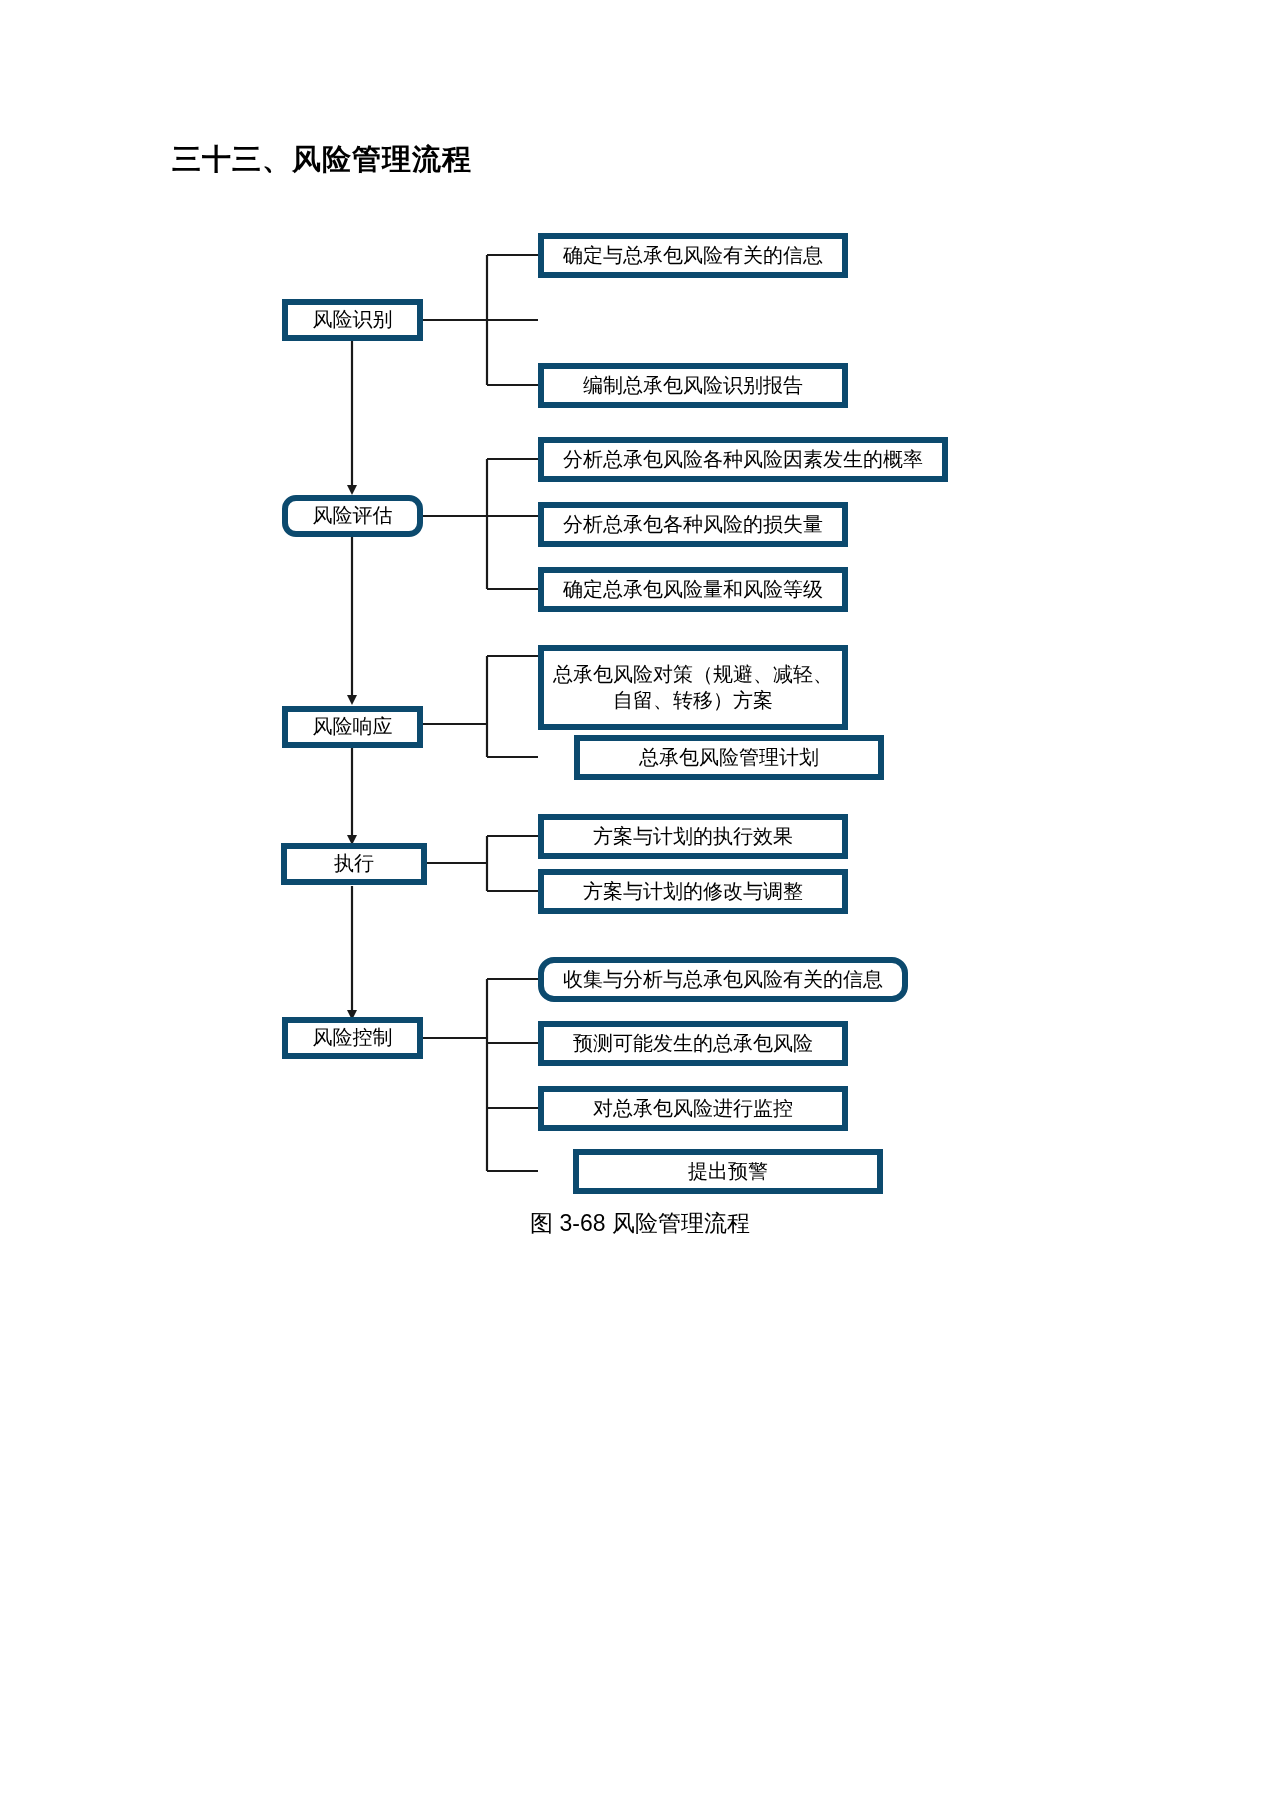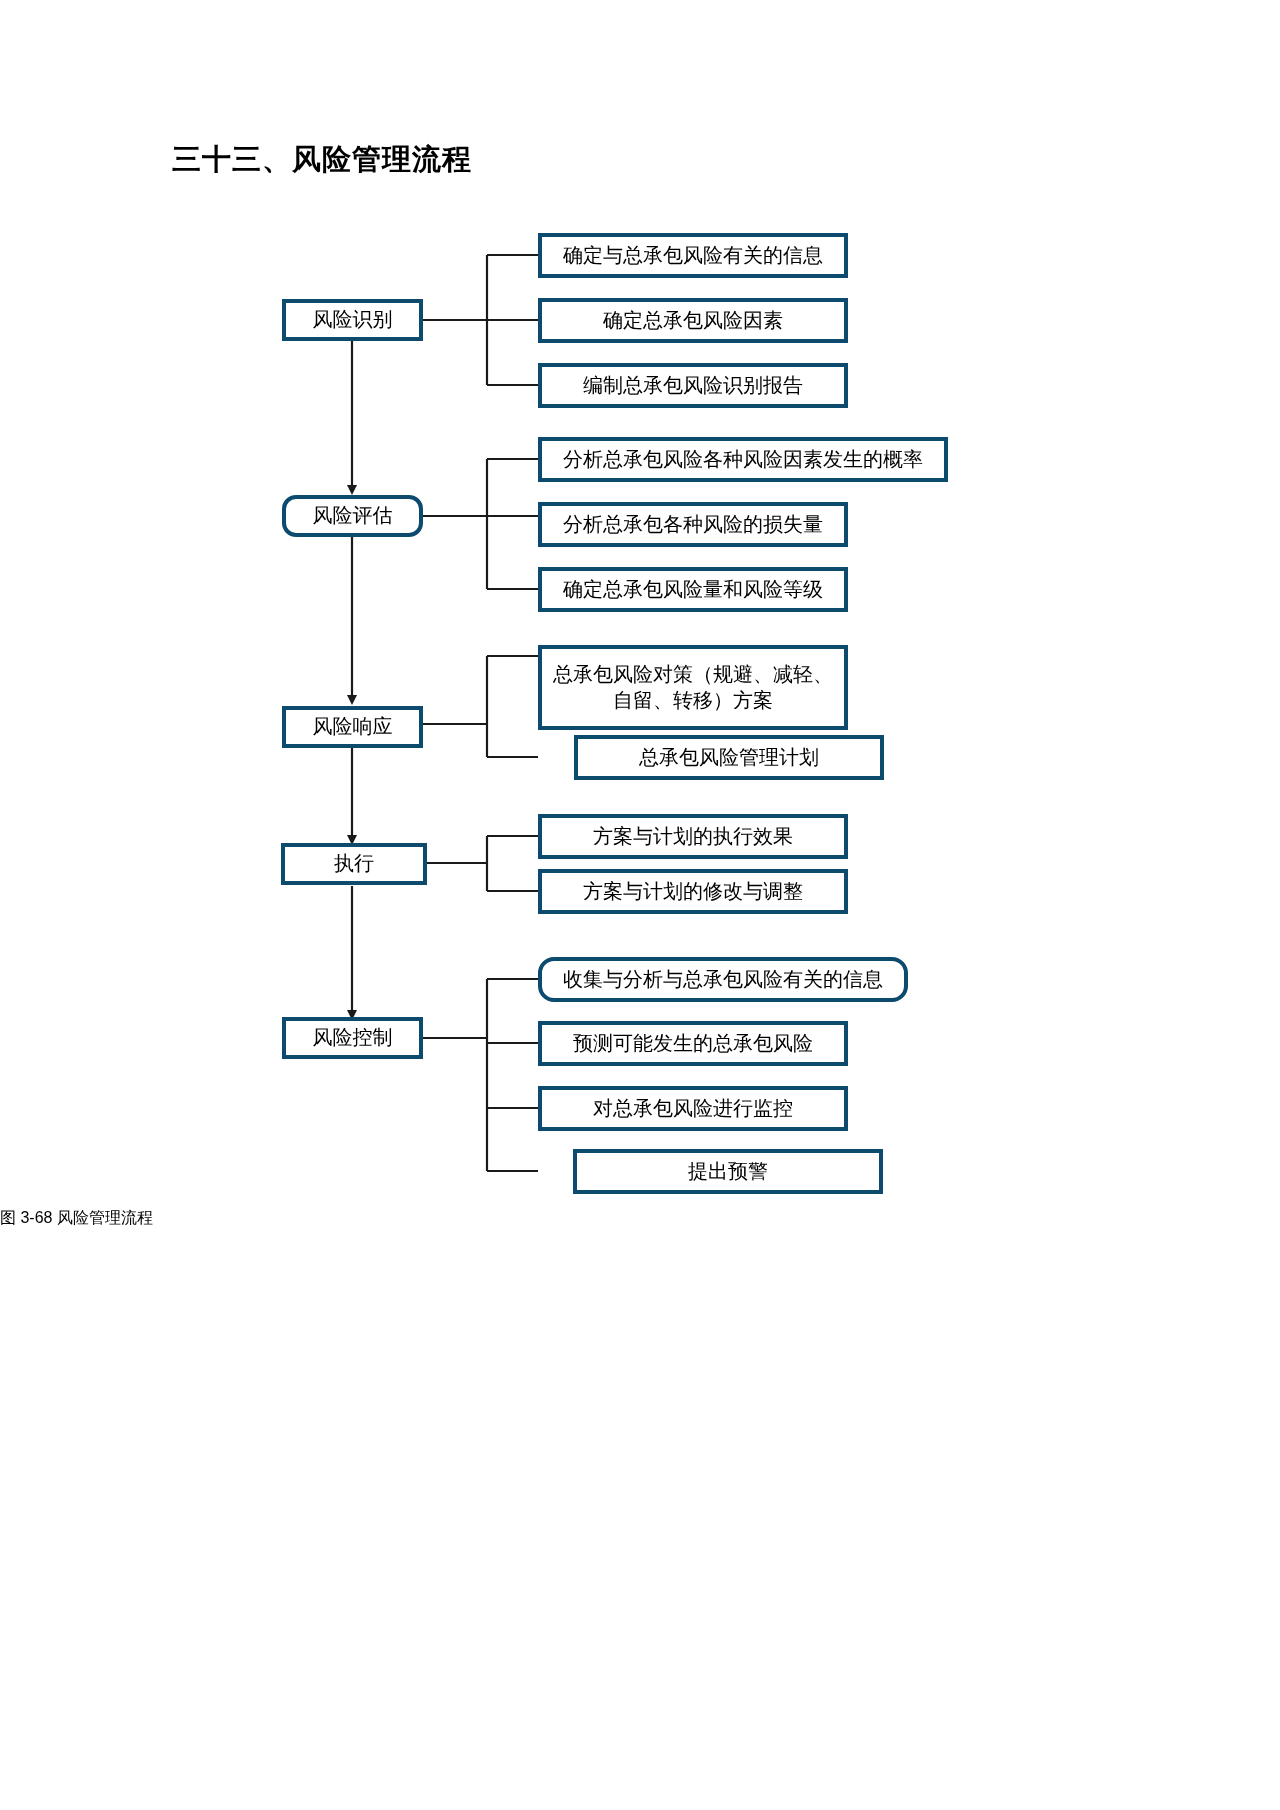--- a/index.html
+++ b/index.html
@@ -32,38 +32,39 @@
   #diagram {
     position: absolute;
     left: 0;
     top: 0;
     width: 1280px;
     height: 1810px;
   }
   .node {
     position: absolute;
     box-sizing: border-box;
-    border: 4px solid #0c4a6e;
+    border: 6px solid #0c4a6e;
     background: #ffffff;
     display: flex;
     align-items: center;
     justify-content: center;
     text-align: center;
     font-size: 20px;
     line-height: 1.28;
     padding: 2px 6px;
   }
   .node.stage { font-size: 20px; }
   .node.detail { font-size: 20px; }
   .caption {
     position: absolute;
     left: 0;
     top: 1208px;
     width: 1280px;
-    font-size: 16px;
+    text-align: center;
+    font-size: 23px;
   }
   .caption span { display: inline-block; }
 </style>
 </head>
 <body>
 
 <div class="page">
 
   <div class="title">三十三、风险管理流程</div>
 
@@ -127,23 +128,20 @@
     <span>执行</span>
   </div>
 
   <div class="node stage" style="left:282px; top:1017px; width:141px; height:42px;">
     <span>风险控制</span>
   </div>
 
   <div class="node detail" style="left:538px; top:233px; width:310px; height:45px;">
     <span>确定与总承包风险有关的信息</span>
   </div>
-  <div class="node detail" style="left:538px; top:298px; width:310px; height:45px;">
-    <span>确定总承包风险因素</span>
-  </div>
   <div class="node detail" style="left:538px; top:363px; width:310px; height:45px;">
     <span>编制总承包风险识别报告</span>
   </div>
 
   <div class="node detail" style="left:538px; top:437px; width:410px; height:45px;">
     <span>分析总承包风险各种风险因素发生的概率</span>
   </div>
   <div class="node detail" style="left:538px; top:567px; width:310px; height:45px;">
     <span>确定总承包风险量和风险等级</span>
   </div>

